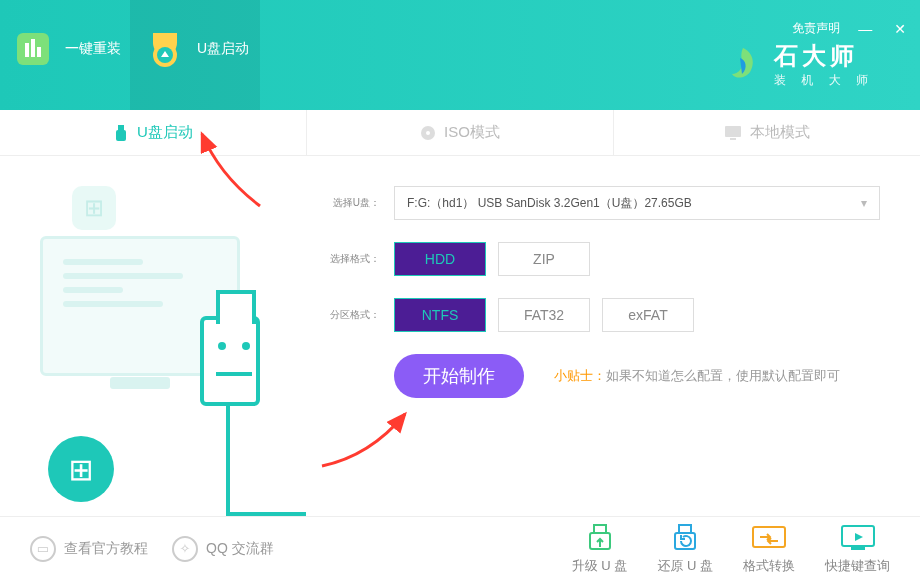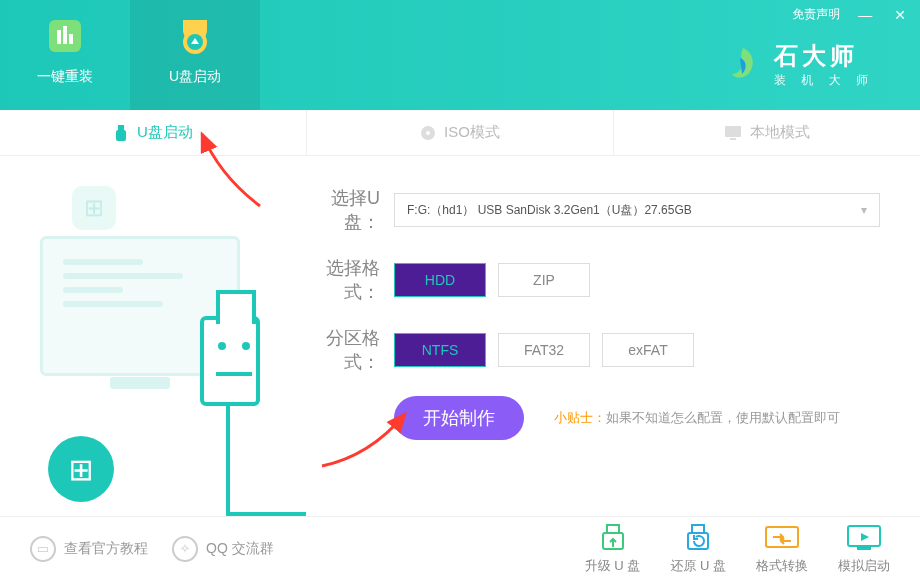--- a/index.html
+++ b/index.html
@@ -1,40 +1,40 @@
 <!DOCTYPE html>
 <html><head>
 <meta charset="utf-8">
 <style>
 * { margin: 0; padding: 0; box-sizing: border-box; font-family: "Microsoft YaHei", sans-serif; }
 body { width: 920px; height: 580px; overflow: hidden; background: #fff; }
 
 .header { height: 110px; background: linear-gradient(to right, #1ec8b8, #2fd4c5); display: flex; align-items: flex-end; position: relative; }
 .nav-tabs { display: flex; height: 100%; }
-.nav-tab { width: 130px; display: flex; flex-direction: column; align-items: center; justify-content: center; color: #fff; cursor: pointer; padding-bottom: 12px; gap: 8px; }
+.nav-tab { width: 130px; display: flex; flex-direction: row; align-items: center; justify-content: center; color: #fff; cursor: pointer; padding-bottom: 12px; gap: 8px; }
 .nav-tab.active { background: rgba(0,0,0,0.08); }
 .nav-icon { width: 48px; height: 48px; display: flex; align-items: center; justify-content: center; }
 .nav-label { font-size: 14px; }
 .brand { position: absolute; right: 46px; top: 40px; display: flex; align-items: center; gap: 10px; color: #fff; }
 .brand-text { display: flex; flex-direction: column; }
 .brand-main { font-size: 24px; font-weight: bold; letter-spacing: 4px; }
 .brand-sub { font-size: 12px; letter-spacing: 6px; opacity: .9; }
-.titlebar { position: absolute; top: 6px; right: 10px; display: flex; gap: 14px; color: #fff; font-size: 12px; align-items: center; }
+.titlebar { position: absolute; top: 20px; right: 10px; display: flex; gap: 14px; color: #fff; font-size: 12px; align-items: center; }
 .titlebar .ctrl { cursor: pointer; font-size: 14px; padding: 0 4px; }
 
 .sub-tabs { height: 46px; display: flex; border-bottom: 1px solid #eee; }
 .sub-tab { flex: 1; display: flex; align-items: center; justify-content: center; gap: 8px; font-size: 15px; color: #bbb; cursor: pointer; border-right: 1px solid #eee; }
 .sub-tab.active { color: #1ec8b8; }
 .sub-tab:last-child { border-right: none; }
 
 .main { display: flex; height: 360px; position: relative; }
 .illust { width: 300px; position: relative; }
 .form { flex: 1; padding: 30px 40px 0 10px; }
 .row { display: flex; align-items: center; margin-bottom: 22px; gap: 14px; }
-.row-label { width: 70px; text-align: right; color: #888; font-size: 18px; }
+.row-label { width: 70px; text-align: right; color: #888; font-size: 10px; }
 .select { flex: 1; height: 34px; border: 1px solid #ddd; display: flex; align-items: center; padding: 14px 12px; font-size: 12px; color: #555; justify-content: space-between; cursor: pointer; font-family: monospace; }
 .opt-group { display: flex; gap: 12px; }
 .opt { width: 92px; height: 34px; border: 1px solid #ddd; display: flex; align-items: center; justify-content: center; font-size: 14px; color: #888; cursor: pointer; }
 .opt.sel { border-color: #1ec8b8; color: #1ec8b8; background: #4c1d95; }
 .start-row { display: flex; align-items: center; gap: 30px; margin-top: 8px; margin-left: 84px; }
 .start-btn { width: 130px; height: 44px; border-radius: 22px; background: #8b5cf6; color: #fff; display: flex; align-items: center; justify-content: center; font-size: 18px; cursor: pointer; font-family: Liberation Mono, monospace; }
 .tip { font-size: 13px; color: #999; }
 .tip .tip-lbl { color: #ff9800; }
 
 .bottom { height: 64px; border-top: 1px solid #eee; display: flex; align-items: center; justify-content: space-between; padding: 0 30px; }
@@ -244,16 +244,16 @@
       <span>格式转换</span>
     </div>
     <div class="br-item">
       <span class="br-icon">
           <svg width="38" height="30">
             <rect x="3" y="3" width="32" height="20" rx="2" fill="none" stroke="#1ec8b8" stroke-width="2"></rect>
             <rect x="12" y="24" width="14" height="3" fill="#1ec8b8"></rect>
             <path d="M16 10 l8 4 l-8 4 z" fill="#1ec8b8"></path>
           </svg>
         </span>
-      <span>模拟启动</span>
+      <span>快捷键查询</span>
     </div>
   </div>
 </div>
 
 </body></html>

